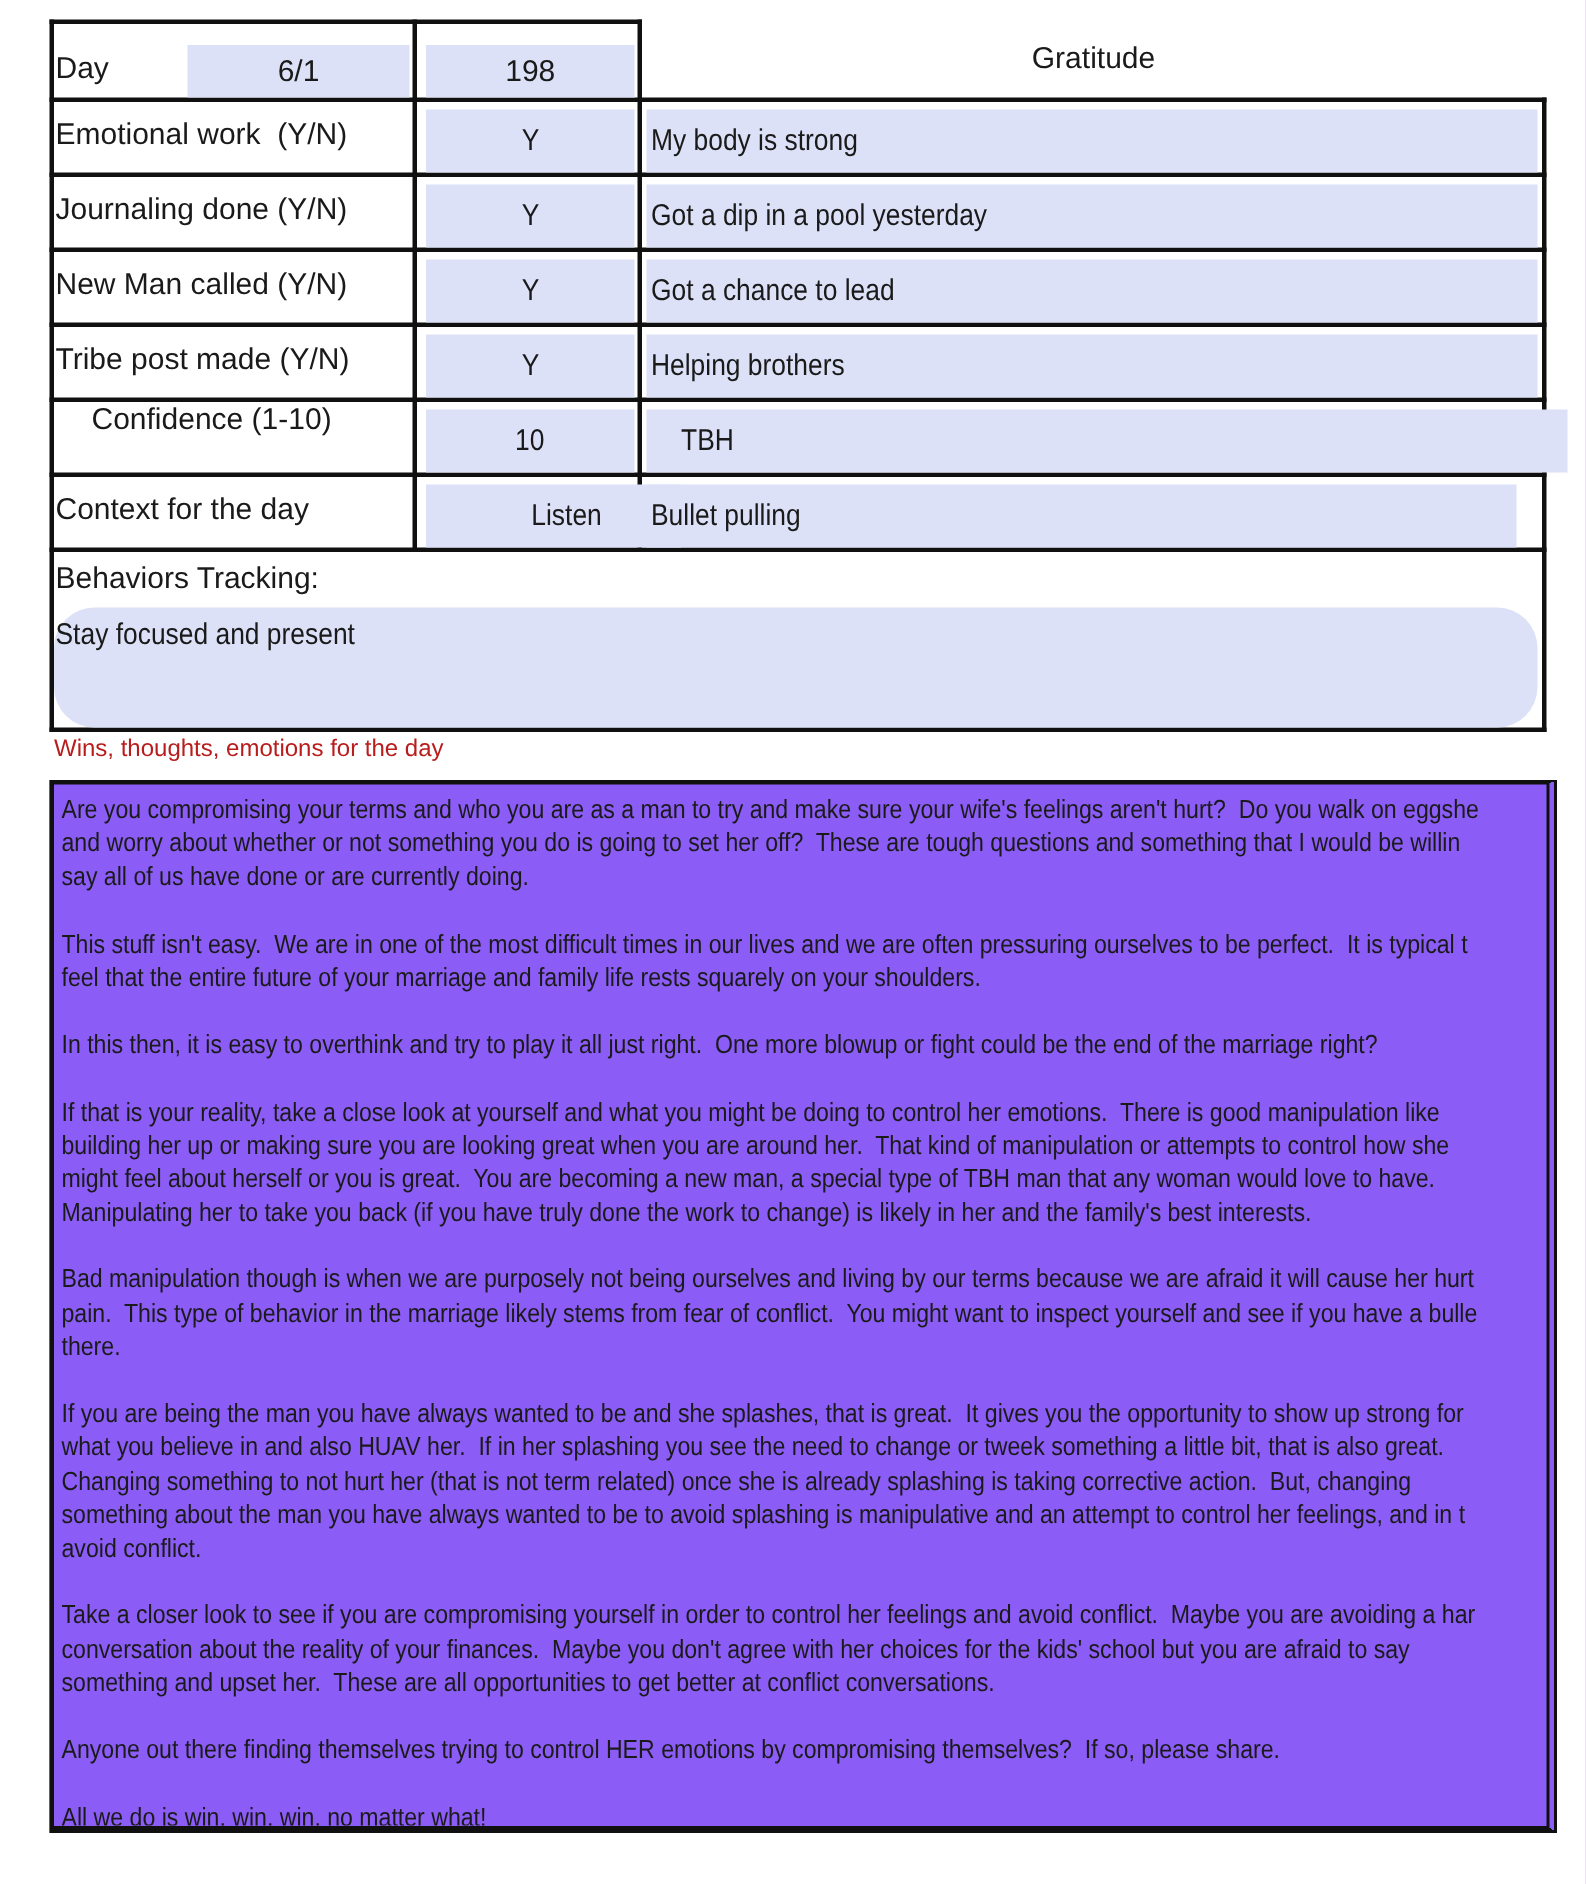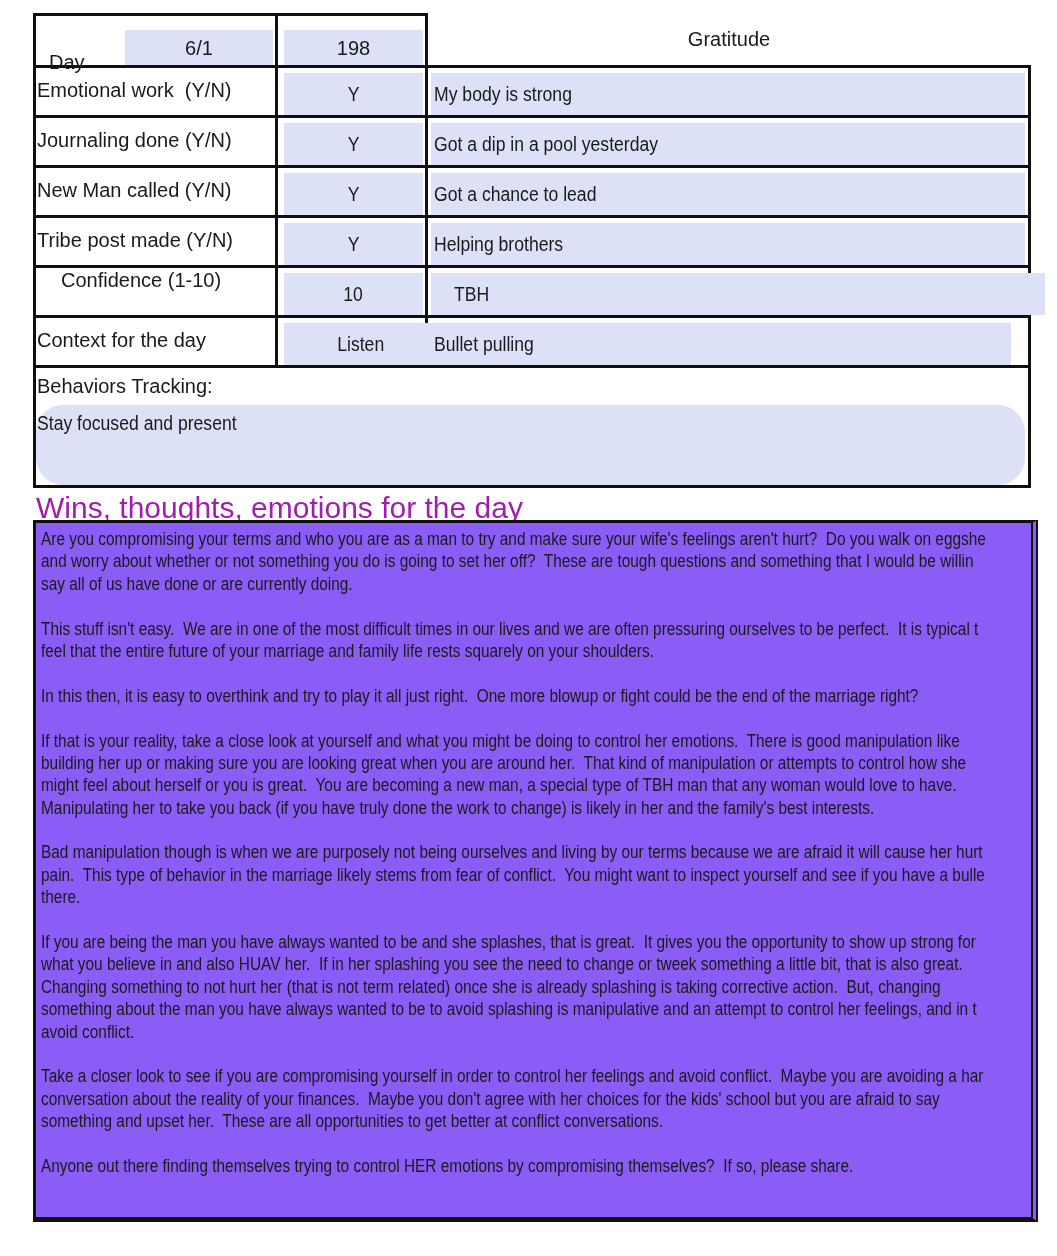--- a/index.html
+++ b/index.html
@@ -7,21 +7,21 @@
          font-family:"Liberation Sans",sans-serif;color:#1a1a1a;overflow:hidden;}
   .bl{position:absolute;background:#101010;}
   .hl{position:absolute;background:#dce1f7;}
   .cellflex{display:flex;align-items:center;text-align:right;}
   .center{justify-content:center;}
   .t20{font-size:20px;line-height:24px;}
   .cx{display:inline-block;transform:scaleX(0.88);transform-origin:0 50%;white-space:pre;}
   .cxc{display:inline-block;transform:scaleX(0.88);transform-origin:50% 50%;white-space:pre;}
   .abs{position:absolute;}
   .label{white-space:pre;}
-  .wins-title{position:absolute;left:36px;top:491px;font-size:30px;color:#a21caf;}
+  .wins-title{position:absolute;left:36px;top:491px;font-size:16px;color:#b91c1c;}
   .bigbox{position:absolute;left:33px;top:520px;width:1005px;height:702px;box-sizing:border-box;
           background:#8b5cf6;border:3px solid #101010;border-right:7px double #101010;
           border-bottom:5px solid #101010;padding:5px 2px 0 5px;overflow:hidden;}
   .para{margin:0 0 22.4px 0;}
   .line{height:22.4px;line-height:22.4px;font-size:17.5px;white-space:pre;
         transform:scaleX(0.88);transform-origin:0 50%;overflow:visible;}
 </style>
 </head>
 <body>
 
@@ -34,21 +34,21 @@
   <div class="bl" style="left:33px;top:215px;width:998px;height:3px;"></div>
   <div class="bl" style="left:33px;top:265px;width:998px;height:3px;"></div>
   <div class="bl" style="left:33px;top:315px;width:998px;height:3px;"></div>
   <div class="bl" style="left:33px;top:365px;width:998px;height:3px;"></div>
   <div class="bl" style="left:33px;top:485px;width:998px;height:3px;"></div>
   <div class="bl" style="left:33px;top:13px;width:3px;height:475px;"></div>
   <div class="bl" style="left:275px;top:13px;width:3px;height:355px;"></div>
   <div class="bl" style="left:425px;top:13px;width:3px;height:355px;"></div>
   <div class="bl" style="left:1028px;top:65px;width:3px;height:423px;"></div>
 
-  <div class="abs t20 label" style="left:37px;top:50px;margin-left:12px;">Day</div>
+  <div class="abs t20 label" style="left:37px;top:34px;">Day</div>
   <div class="hl cellflex center t20" style="left:125px;top:30px;width:148px;height:35px;">
     <span>6/1</span>
   </div>
   <div class="hl cellflex center t20" style="left:284px;top:30px;width:139px;height:35px;">
     <span>198</span>
   </div>
   <div class="abs t20 cellflex center" style="left:428px;top:27px;width:602px;">
     <span>Gratitude</span>
   </div>
 
@@ -82,21 +82,21 @@
         <span class="cx t20" style="margin-left: 3px;">Helping brothers</span>
       </div>
       <div class="abs t20 label" style="left: 37px; top: 268px; padding-left: 24px;">Confidence (1-10)</div>
       <div class="hl cellflex center" style="left: 284px; top: 273px; width: 139px; height: 42px;">
         <span class="cxc t20">10</span>
       </div>
       <div class="hl cellflex" style="left: 431px; top: 273px; width: 594px; height: 42px; padding-left: 20px;">
         <span class="cx t20" style="margin-left: 3px;">TBH</span>
       </div>
       <div class="abs t20 label" style="left: 37px; top: 328px;">Context for the day</div>
-      <div class="hl cellflex center" style="left: 284px; top: 323px; width: 153px; height: 42px;">
+      <div class="hl cellflex center" style="left: 284px; top: 323px; width: 153px; height: 42px; padding-left: 17px;">
         <span class="cxc t20">Listen</span>
       </div>
       <div class="hl cellflex" style="left: 431px; top: 323px; width: 580px; height: 42px;">
         <span class="cx t20" style="margin-left: 3px;">Bullet pulling</span>
       </div>
     </div>
 
   <div class="abs t20 label" style="left:37px;top:374px;">Behaviors Tracking:</div>
   <div class="hl" style="left:36px;top:405px;width:989px;height:80px;padding-top:6px;box-sizing:border-box;border-radius:27px;">
     <span class="cx t20" style="margin-left:1px;">Stay focused and present</span>
@@ -137,16 +137,19 @@
           <div class="line">avoid conflict.</div>
         </div>
         <div class="para">
           <div class="line">Take a closer look to see if you are compromising yourself in order to control her feelings and avoid conflict.  Maybe you are avoiding a har</div>
           <div class="line">conversation about the reality of your finances.  Maybe you don't agree with her choices for the kids' school but you are afraid to say</div>
           <div class="line">something and upset her.  These are all opportunities to get better at conflict conversations.</div>
         </div>
         <div class="para">
           <div class="line">Anyone out there finding themselves trying to control HER emotions by compromising themselves?  If so, please share.</div>
         </div>
+        <div class="para">
+          <div class="line">All we do is win, win, win, no matter what!</div>
+        </div>
       </div>
   </div>
 
 </div>
 
 </body></html>

